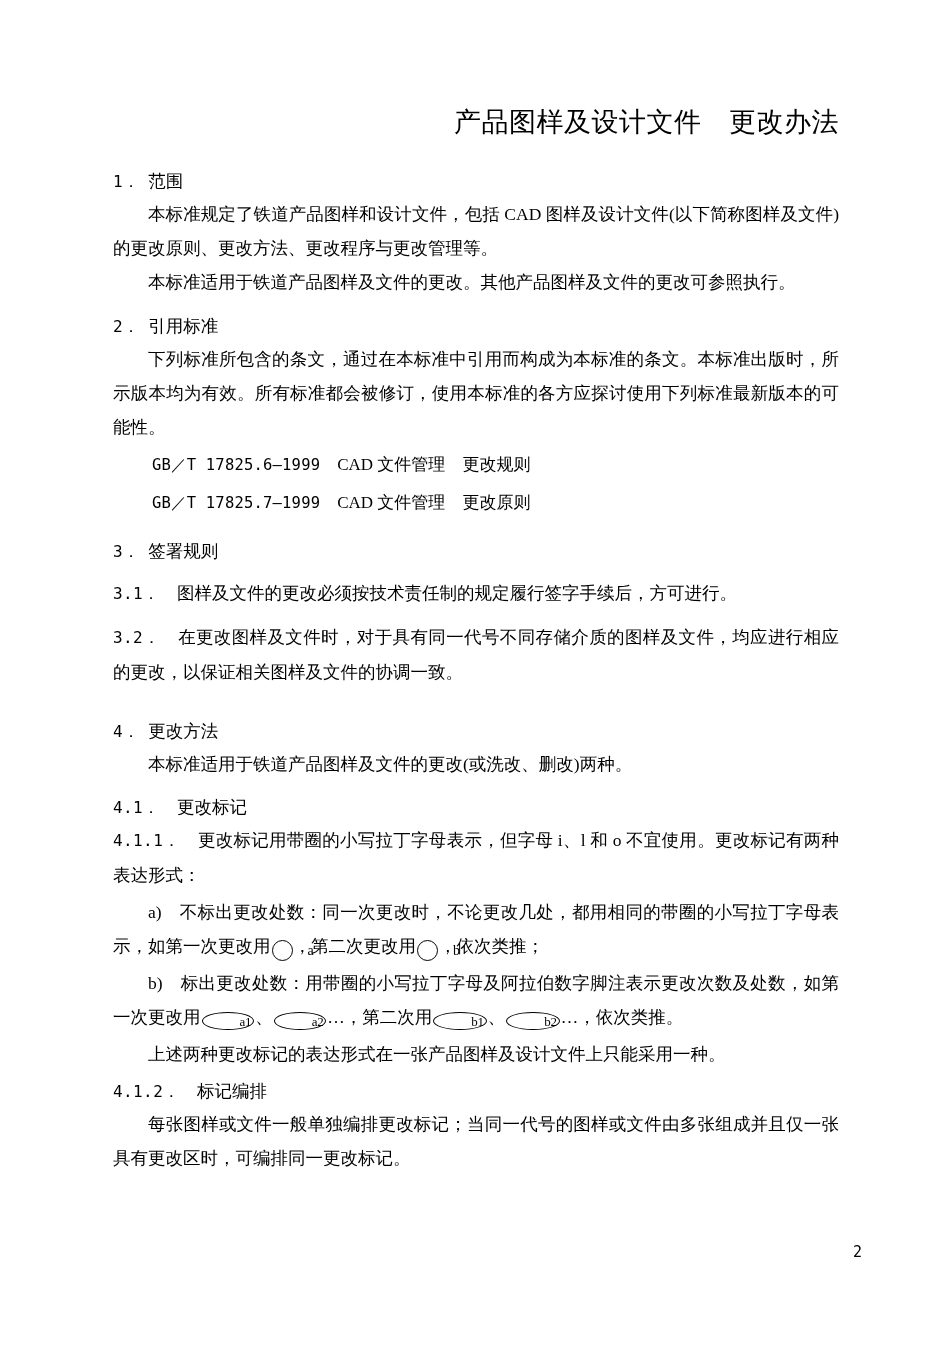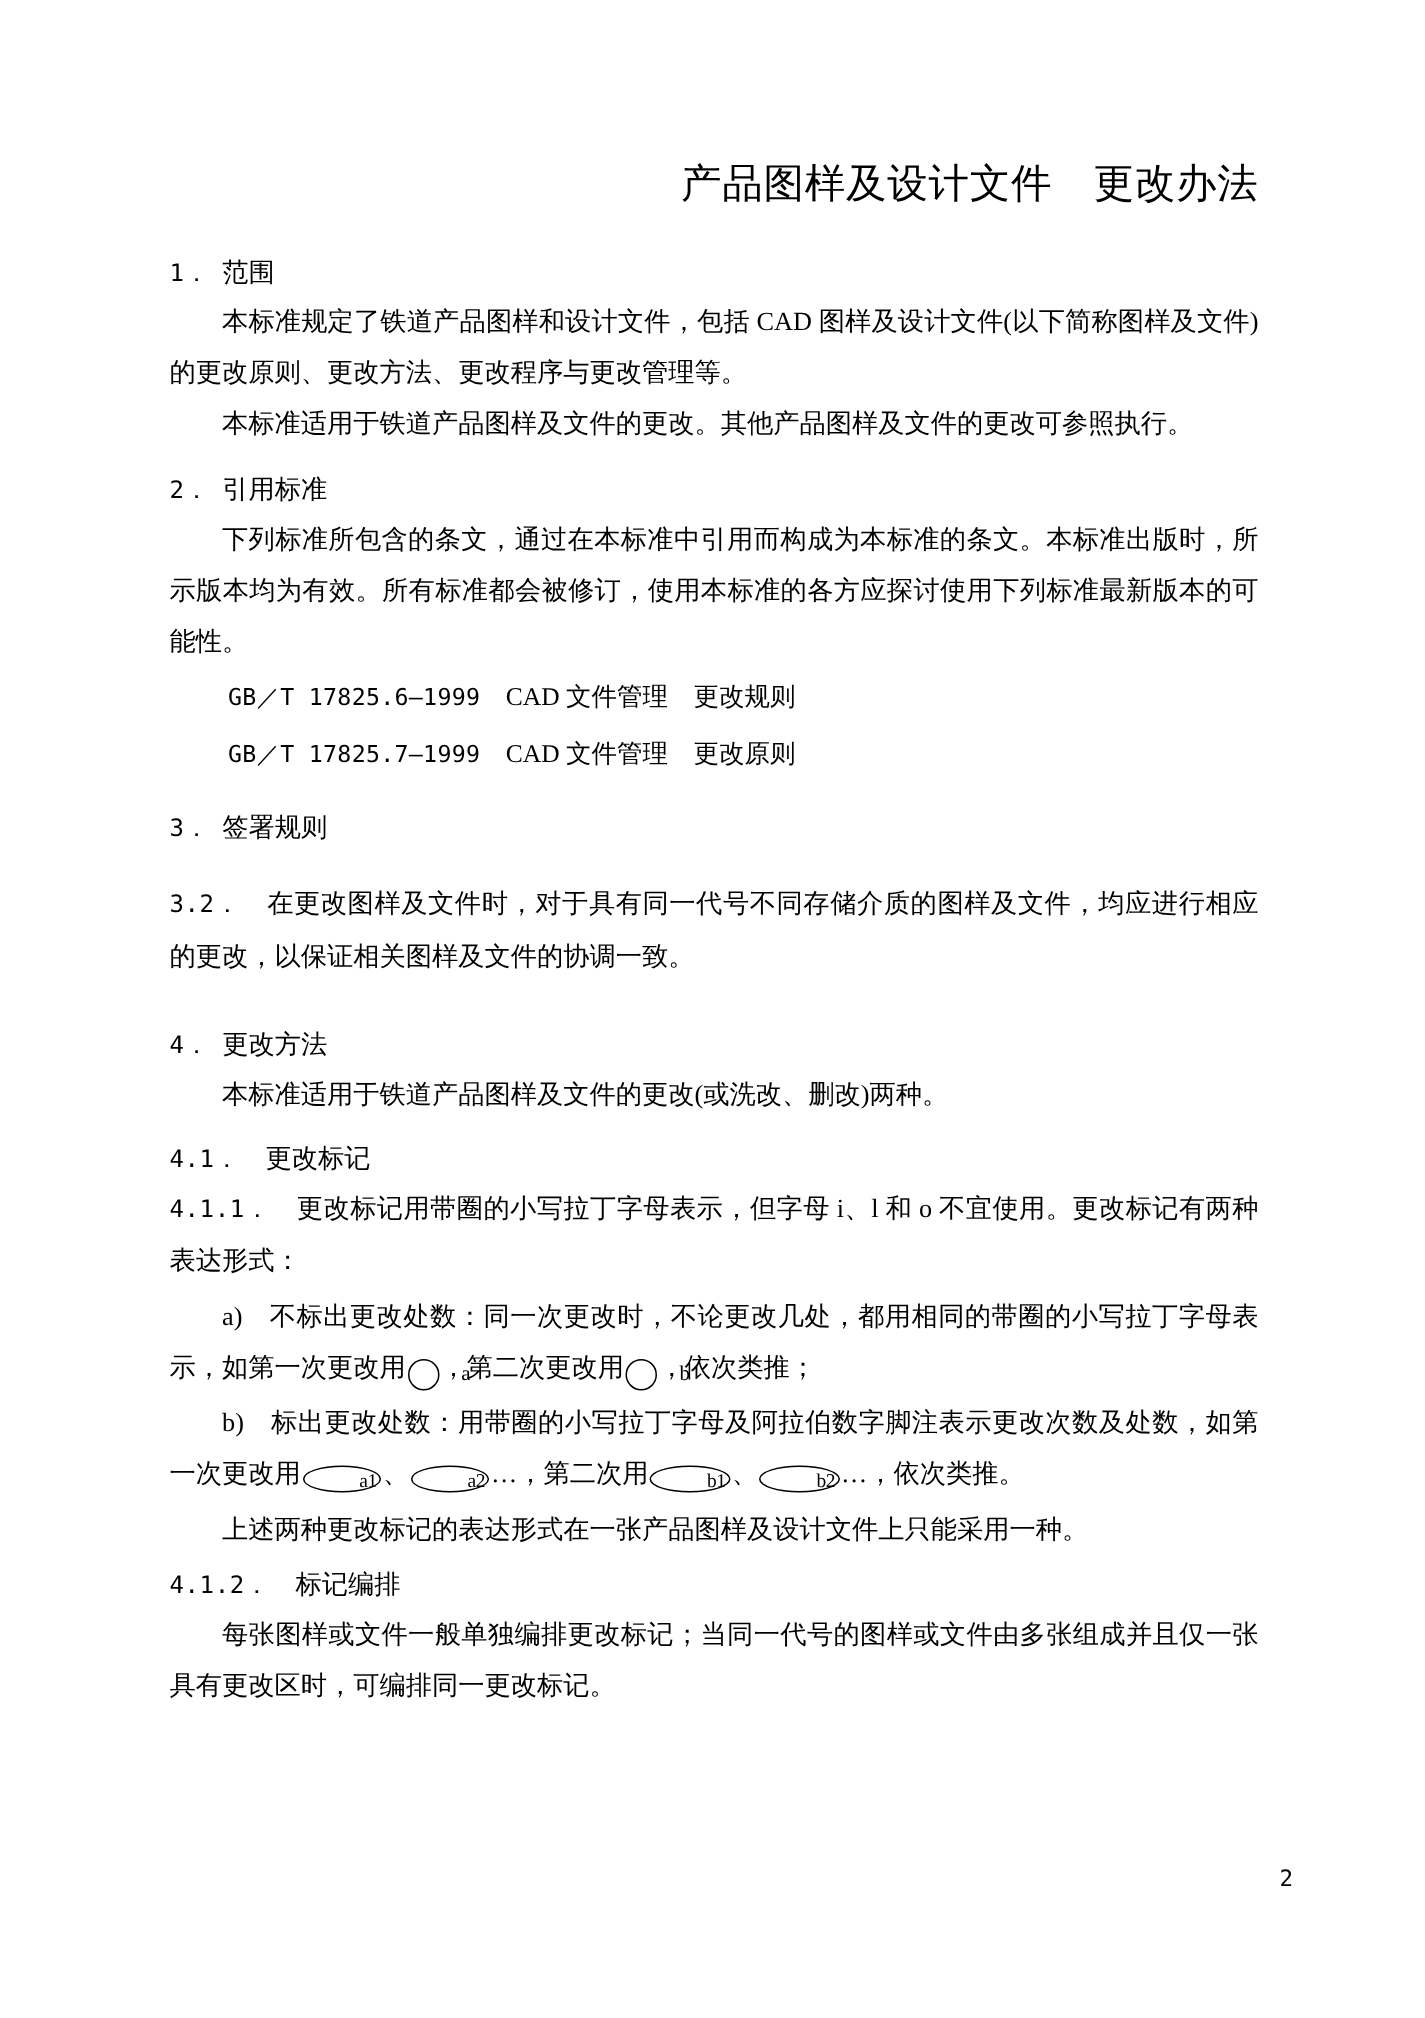--- a/index.html
+++ b/index.html
@@ -149,20 +149,21 @@
     <div class="h1"><span class="num">2．</span>  <span>引用标准</span></div>
     <p class="body indent">下列标准所包含的条文，通过在本标准中引用而构成为本标准的条文。本标准出版时，所示版本均为有效。所有标准都会被修订，使用本标准的各方应探讨使用下列标准最新版本的可能性。</p>
     <div class="ref-line"><span class="mono">GB／T 17825.6—1999</span>　<span>CAD 文件管理</span>　<span>更改规则</span></div>
     <div class="ref-line"><span class="mono">GB／T 17825.7—1999</span>　<span>CAD 文件管理</span>　<span>更改原则</span></div>
 
     <div class="gap-sm"></div>
 
     <div class="h1"><span class="num">3．</span>  <span>签署规则</span></div>
 
     <div class="gap-md"></div>
+    <p class="body"><span class="num">3.1．</span>　<span>图样及文件的更改必须按技术责任制的规定履行签字手续后，方可进行。</span></p>
 
     <div class="gap-md"></div>
     <p class="body"><span class="num">3.2．</span>　<span>在更改图样及文件时，对于具有同一代号不同存储介质的图样及文件，均应进行相应的更改，以保证相关图样及文件的协调一致。</span></p>
 
     <div class="gap-md"></div>
 
     <div class="gap-md"></div>
 
     <div class="h1"><span class="num">4．</span>  <span>更改方法</span></div>
     <p class="body indent">本标准适用于铁道产品图样及文件的更改(或洗改、删改)两种。</p>

